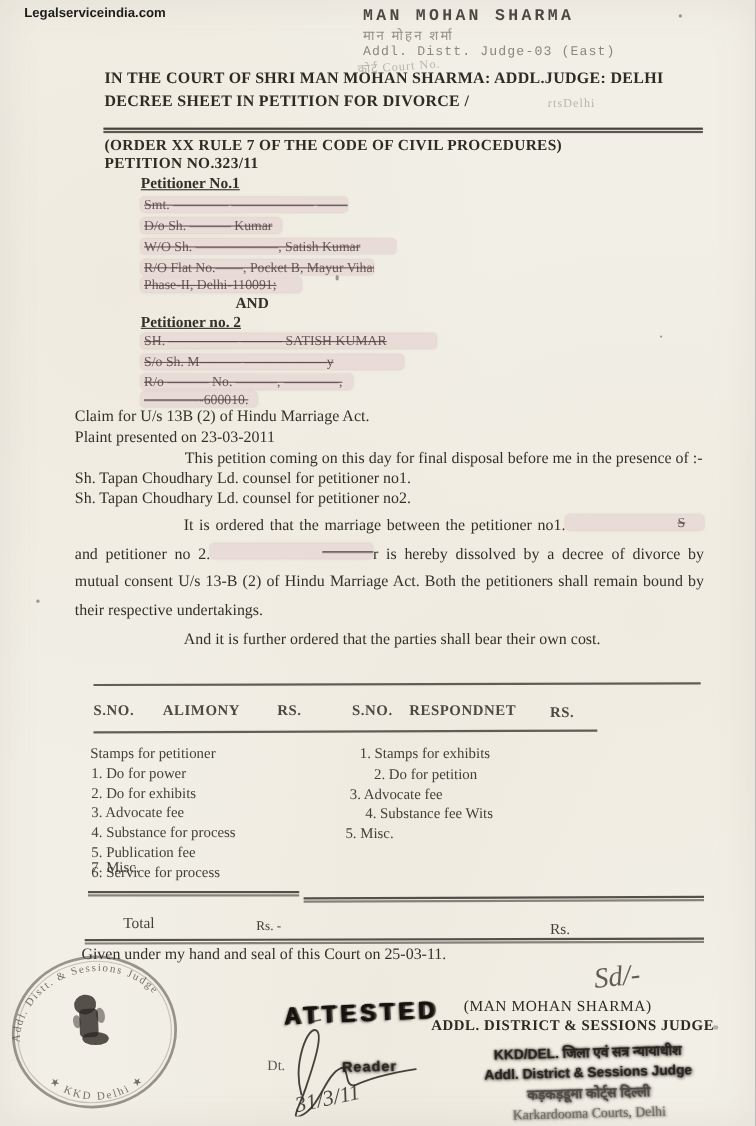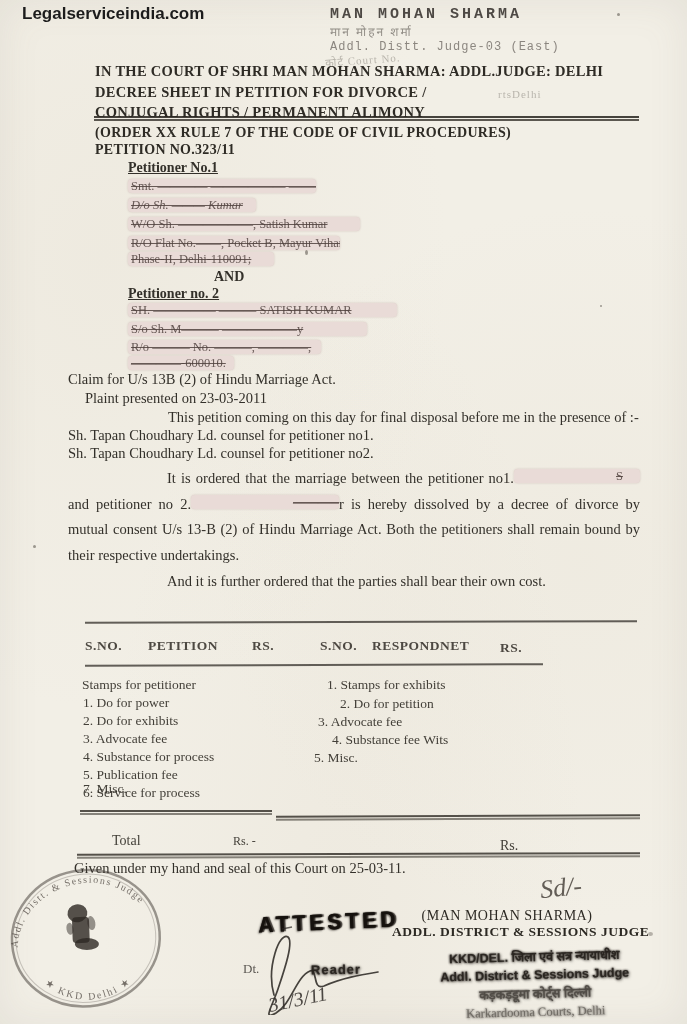--- a/index.html
+++ b/index.html
@@ -12,21 +12,21 @@
       #f2efe6;
     font-family:"Liberation Serif", serif;
     color:#33302a;
     box-shadow:inset 0 0 40px rgba(120,110,95,0.10);
   }
   .abs{position:absolute;white-space:nowrap;}
   .c{text-align:left;}
   .doc{font-size:14px;line-height:17px;}
   .bold{font-weight:700;}
   .u{text-decoration:underline;}
-  .watermark{font-family:"Liberation Sans", sans-serif;font-weight:700;font-size:17px;color:#1c1c1c;padding-left:12px;}
+  .watermark{font-family:"Liberation Sans", sans-serif;font-weight:700;font-size:12px;color:#1c1c1c;padding-left:12px;}
   .typw{font-family:"Liberation Mono", monospace;}
   .stamp-name{font-size:15px;letter-spacing:3px;color:rgba(48,44,40,0.85);font-weight:700;}
   .stamp-hindi{font-size:12px;color:rgba(70,64,58,0.55);letter-spacing:2px;}
   .stamp-line2{font-size:12px;letter-spacing:1px;color:rgba(70,64,58,0.60);}
   .title{font-weight:700;font-size:14.5px;letter-spacing:0.3px;color:#2e2b25;}
   .rule-thick{height:2px;background:rgba(40,36,30,0.85);box-shadow:0 3px 0 rgba(40,36,30,0.75);}
   .rule-thin{height:2px;background:rgba(50,46,40,0.75);}
   .rule-dbl{height:1.5px;background:rgba(45,41,35,0.8);box-shadow:0 3px 0 rgba(45,41,35,0.55);}
   .redact{
     display:inline-block;background:#e9dbd7;border-radius:4px;
@@ -65,58 +65,57 @@
     <div class="stamp-hindi">मान मोहन शर्मा</div>
     <div class="stamp-line2 typw">Addl. Distt. Judge-03 (East)</div>
   </div>
 
   <div class="abs faint-stamp" style="left:325px;top:52px;transform:rotate(-4deg);">कोर्ट Court No.</div>
   <div class="abs faint-stamp" style="left:498px;top:88px;">rtsDelhi</div>
 
   <div class="abs c" style="left:95px;top:63px;width:545px;">
     <div class="title">IN THE COURT OF SHRI  MAN MOHAN SHARMA: ADDL.JUDGE: DELHI</div>
     <div class="title" style="margin-top:4px;">DECREE SHEET IN PETITION FOR DIVORCE /</div>
-    <div class="title" style="margin-top:3px;">CONJUGAL RIGHTS / PERMANENT ALIMONY</div>
   </div>
 
   <div class="abs rule-thick" style="left:94px;top:116px;width:545px;"></div>
 
   <div class="abs c title" style="left:95px;top:125px;width:545px;font-size:14px;">(ORDER XX RULE 7 OF THE CODE OF CIVIL PROCEDURES)</div>
   <div class="abs c title" style="left:95px;top:142px;width:545px;font-size:14px;">PETITION NO.323/11</div>
 
   <div class="abs doc u bold" style="left:128px;top:159px;">Petitioner No.1</div>
   <div class="abs doc" style="left:128px;top:179px;"><span class="redact" style="width:182px;">Smt. ———— —————— ———— B</span></div>
-  <div class="abs doc" style="left:128px;top:198px;font-style:italic;"><span class="redact" style="width:122px;">D/o Sh. ——— Kumar</span></div>
+  <div class="abs doc" style="left:128px;top:198px;"><span class="redact" style="width:122px;">D/o Sh. ——— Kumar</span></div>
   <div class="abs doc" style="left:128px;top:217px;"><span class="redact" style="width:226px;">W/O Sh. ——————, Satish Kumar</span></div>
   <div class="abs doc" style="left:128px;top:236px;"><span class="redact" style="width:206px;">R/O Flat No.——, Pocket B, Mayur Vihar,</span></div>
   <div class="abs doc" style="left:128px;top:252px;"><span class="redact" style="width:140px;">Phase-II, Delhi-110091;</span></div>
 
   <div class="abs doc bold" style="left:214px;top:268px;">AND</div>
 
   <div class="abs doc u bold" style="left:128px;top:285px;">Petitioner no. 2</div>
   <div class="abs doc" style="left:128px;top:303px;"><span class="redact" style="width:263px;">SH. ————— ——— SATISH KUMAR</span></div>
   <div class="abs doc" style="left:128px;top:322px;"><span class="redact" style="width:233px;">S/o Sh. M——— ——————y</span></div>
   <div class="abs doc" style="left:128px;top:340px;"><span class="redact" style="width:187px;">R/o ——— No. ———, ————,</span></div>
   <div class="abs doc" style="left:128px;top:356px;"><span class="redact" style="width:100px;">————-600010.</span></div>
 
   <div class="abs doc" style="left:68px;top:371px;font-size:14.5px;">Claim for U/s 13B (2) of Hindu Marriage Act.</div>
-  <div class="abs doc" style="left:68px;top:390px;font-size:14.5px;margin-left:17px;">Plaint presented on 23-03-2011</div>
+  <div class="abs doc" style="left:68px;top:390px;font-size:14.5px;">Plaint presented on 23-03-2011</div>
 
   <div class="abs doc" style="left:168px;top:409px;font-size:14.5px;">This petition coming on this day for final disposal before me in the presence of :-</div>
   <div class="abs doc" style="left:68px;top:427px;font-size:14.5px;">Sh.  Tapan Choudhary Ld. counsel  for petitioner no1.</div>
   <div class="abs doc" style="left:68px;top:445px;font-size:14.5px;">Sh.  Tapan Choudhary Ld.  counsel   for petitioner no2.</div>
 
   <div class="abs para" style="left:68px;top:466px;width:572px;text-indent:99px;"><span>It is ordered that the marriage between the petitioner no1.</span><span class="redact" style="width:120px;">S———— S————</span><span> and petitioner no 2.</span><span class="redact" style="width:142px;">————— Satish K———</span><span>r is hereby dissolved by a decree of divorce by mutual consent U/s 13-B (2) of Hindu Marriage Act.  Both  the petitioners shall remain bound  by their respective  undertakings.</span></div>
 
   <div class="abs doc" style="left:167px;top:573px;font-size:14.5px;">And it is further ordered that the parties shall bear their own cost.</div>
 
   <div class="abs rule-thin" style="left:85px;top:621px;width:552px;transform:rotate(-0.15deg);"></div>
 
   <div class="abs tablehead" style="left:85px;top:638px;">S.NO.</div>
-  <div class="abs tablehead" style="left:148px;top:638px;">PETITION</div>
+  <div class="abs tablehead" style="left:148px;top:638px;">ALIMONY</div>
   <div class="abs tablehead" style="left:252px;top:638px;">RS.</div>
   <div class="abs tablehead" style="left:320px;top:638px;">S.NO.</div>
   <div class="abs tablehead" style="left:372px;top:638px;">RESPONDNET</div>
   <div class="abs tablehead" style="left:500px;top:640px;">RS.</div>
   <div class="abs rule-thin" style="left:85px;top:664px;width:458px;transform:rotate(-0.2deg);height:1.5px;"></div>
 
   <div class="abs item" style="left:82px;top:677px;">Stamps for petitioner</div>
   <div class="abs item" style="left:83px;top:695px;">1.  Do for power</div>
   <div class="abs item" style="left:83px;top:713px;">2.   Do for exhibits</div>
   <div class="abs item" style="left:83px;top:731px;">3.   Advocate fee</div>

